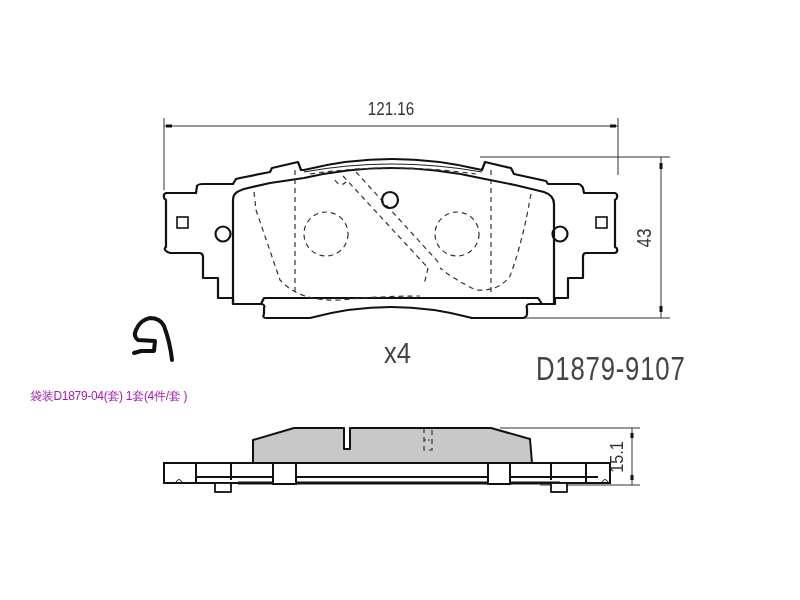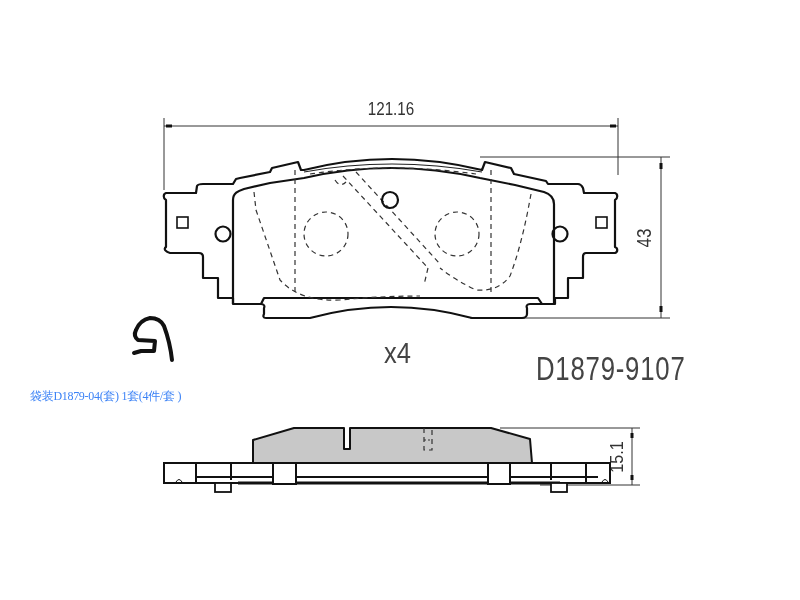--- a/index.html
+++ b/index.html
@@ -5,21 +5,21 @@
     html, body { margin: 0; padding: 0; background: #ffffff; }
     body { width: 800px; height: 600px; position: relative; overflow: hidden; }
     #drawing { position: absolute; left: 0; top: 0; width: 800px; height: 600px; }
     .outline { fill: none; stroke: #111; stroke-width: 2.2; stroke-linejoin: round; }
     .thin { fill: none; stroke: #222; stroke-width: 1.2; }
     .dash { fill: none; stroke: #333; stroke-width: 1.2; stroke-dasharray: 5 4; }
     .dim { fill: none; stroke: #333; stroke-width: 1; }
     .dimtxt { font-family: "Liberation Sans Narrow", "Liberation Sans", sans-serif; fill: #333; }
     .friction { fill: #c8c8c8; stroke: #111; stroke-width: 2; stroke-linejoin: round; }
     .plate { fill: #fff; stroke: #111; stroke-width: 2; }
-    .label { position: absolute; font-family: Liberation Serif, serif; color: #3b82f6; white-space: nowrap; }
+    .label { position: absolute; font-family: Liberation Sans, sans-serif; color: #a21caf; white-space: nowrap; }
     #pack-note { left: 30px; top: 388px; font-size: 12px; letter-spacing: -0.3px; }
     #qty-label { left: 384px; top: 336px; font-size: 30px; color: #444; font-family: "Liberation Sans", sans-serif; font-weight: 300; transform: scaleX(0.85); transform-origin: left; }
     #part-number { left: 536px; top: 350px; font-size: 33px; color: #444; font-family: "Liberation Sans", sans-serif; transform: scaleX(0.78); transform-origin: left; letter-spacing: 1px; }
   </style>
 </head>
 <body>
 
 <svg id="drawing" viewBox="0 0 800 600" xmlns="http://www.w3.org/2000/svg">
 
   <g>

